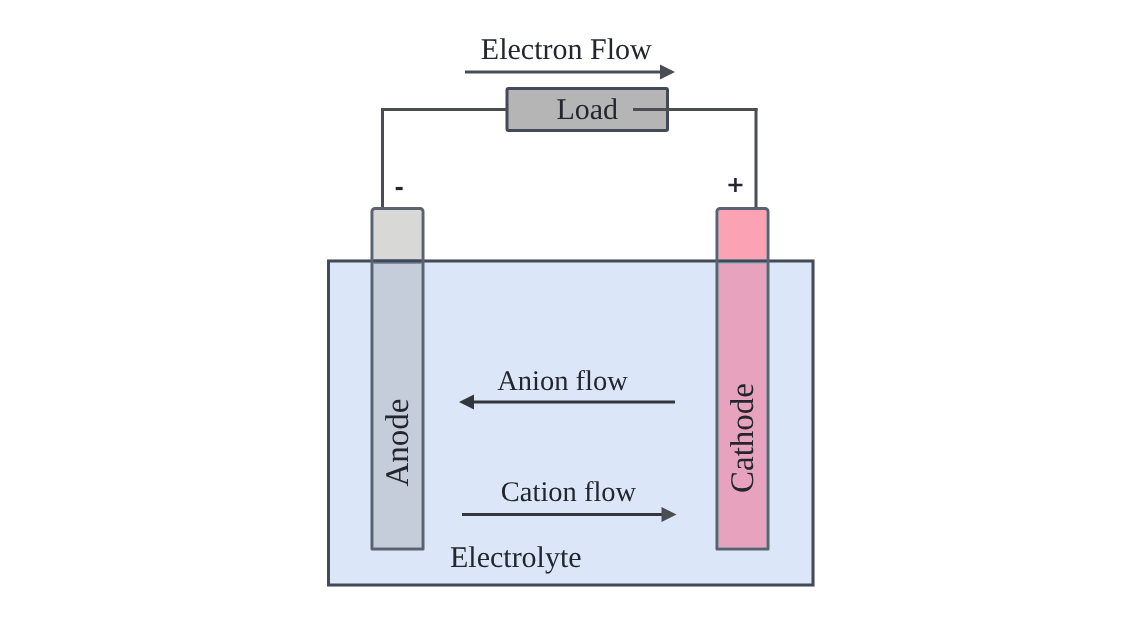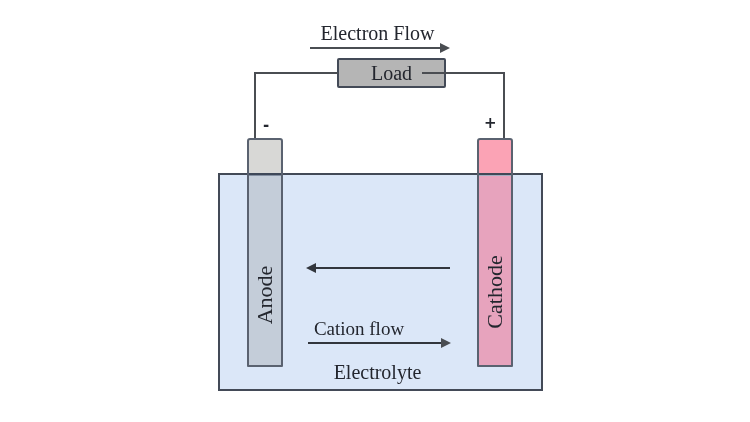--- a/index.html
+++ b/index.html
@@ -75,24 +75,24 @@
     transform:translate(-50%,-50%) rotate(-90deg);
     font-size:22px;color:var(--text,#23262e);
   }
   .anode-label{top:155px;}
   .cathode-label{top:152px;}
 
   
   .anion-label{left:300px;top:244px;width:150px;text-align:center;font-size:19px;}
   .anion-line{position:absolute;left:312px;top:267px;width:138px;border-top:2px solid var(--ion_arrow,#32363d);}
   .anion-arrowhead{left:306px;top:263px;}
-  .cation-label{left:284px;top:318px;width:150px;text-align:center;font-size:19px;}
+  .cation-label{left:304px;top:318px;width:150px;text-align:center;font-size:19px;}
   .cation-line{position:absolute;left:308px;top:342px;width:136px;border-top:2px solid var(--ion_arrow,#32363d);}
   .cation-arrowhead{left:441px;top:338px;}
-  .electrolyte-label{left:300px;top:361px;width:155px;text-align:center;font-size:20px;}
+  .electrolyte-label{left:300px;top:361px;width:155px;font-size:20px;}
 </style>
 </head>
 <body>
 
 <div class="canvas">
 
   <div class="label electron-flow-label">Electron Flow</div>
   <div class="electron-arrow-line"></div>
   <div class="arrowhead ah-right electron-arrowhead"></div>
 
@@ -110,20 +110,21 @@
 
   <div class="tank"></div>
 
   <div class="electrode anode">
     <span class="electrode-label anode-label">Anode</span>
   </div>
   <div class="electrode cathode">
     <span class="electrode-label cathode-label">Cathode</span>
   </div>
 
+  <div class="label anion-label">Anion flow</div>
   <div class="anion-line"></div>
   <div class="arrowhead ah-left anion-arrowhead"></div>
 
   <div class="label cation-label">Cation flow</div>
   <div class="cation-line"></div>
   <div class="arrowhead ah-right cation-arrowhead"></div>
 
   <div class="label electrolyte-label">Electrolyte</div>
 
 </div>

